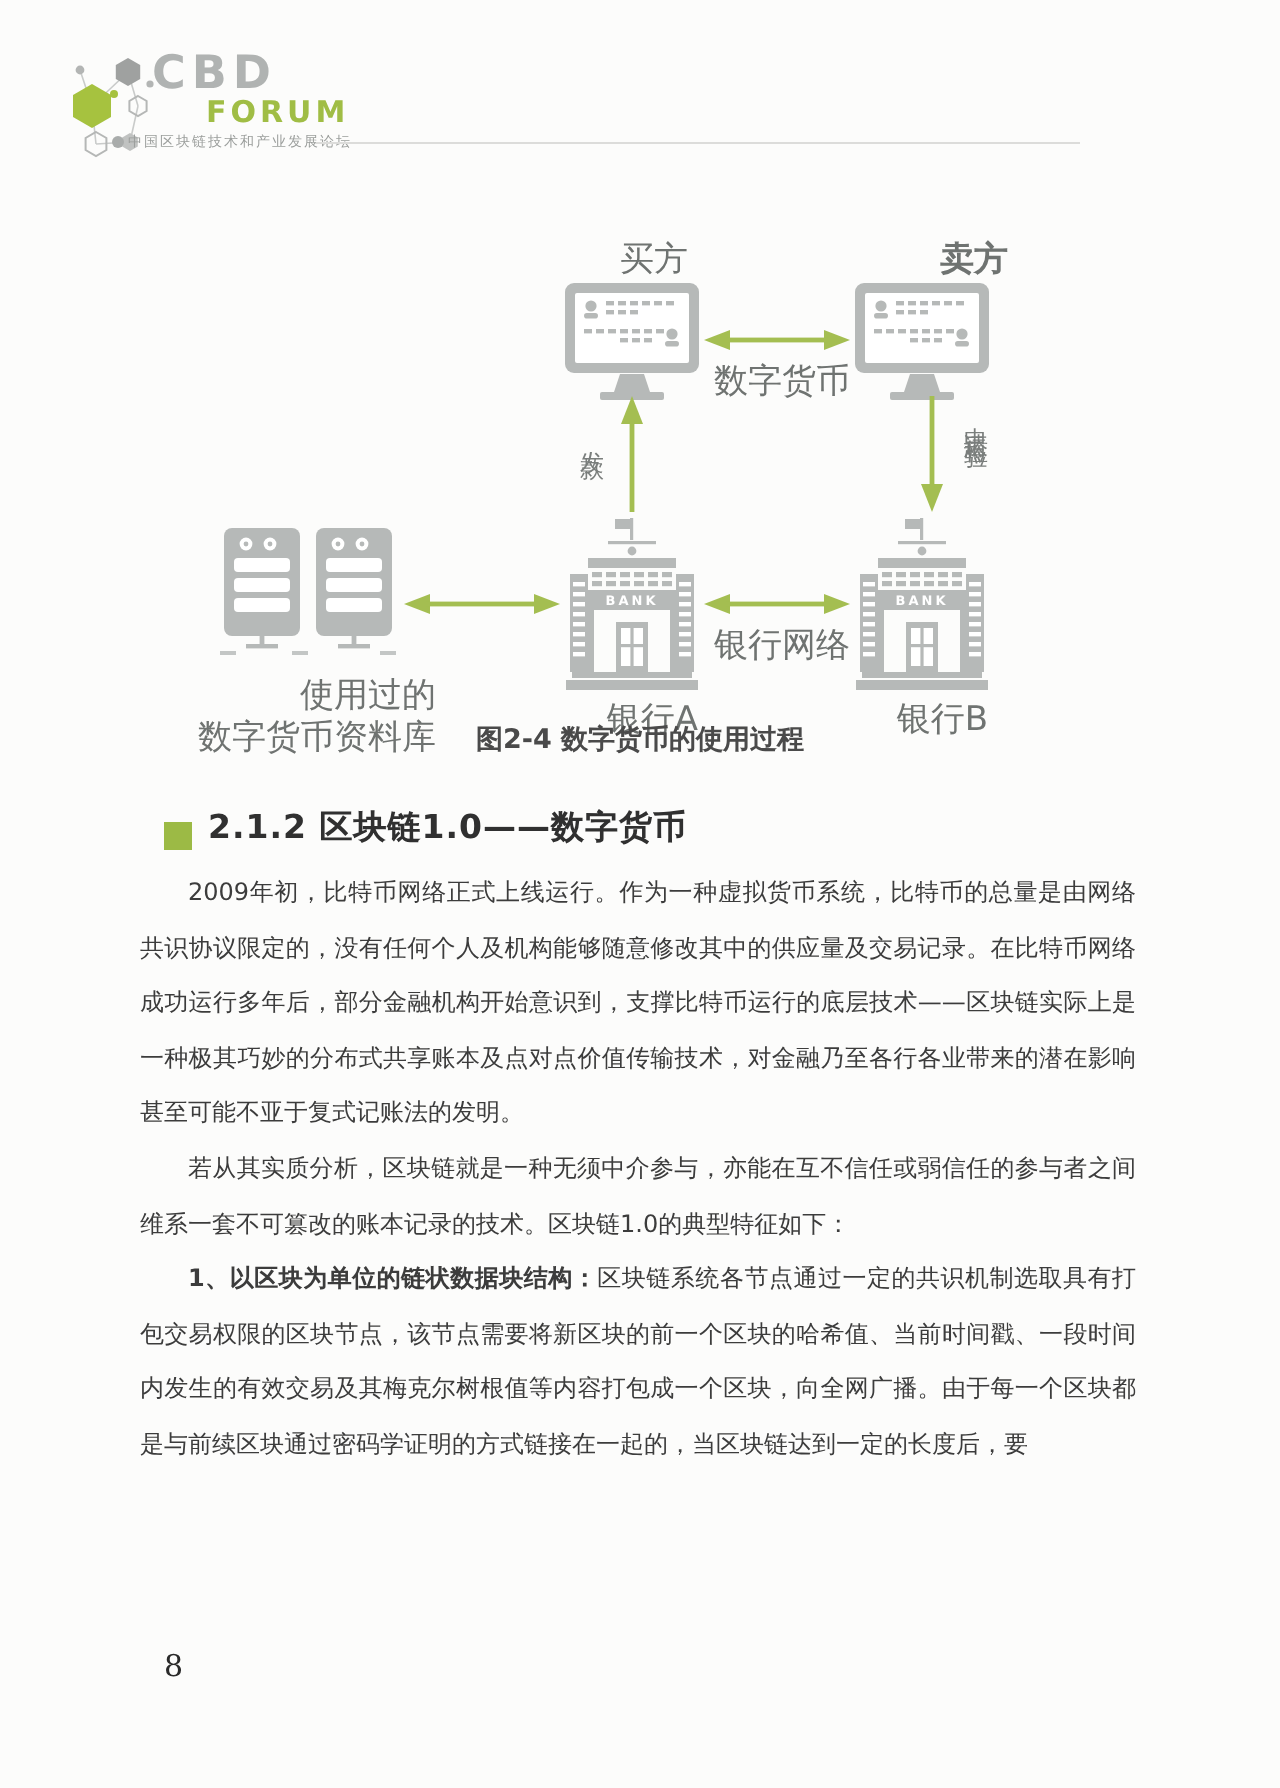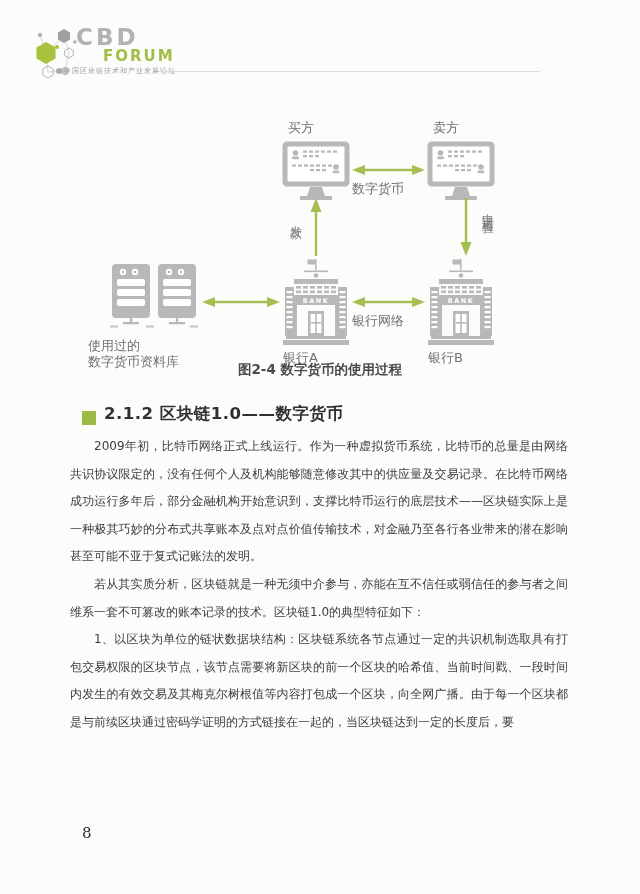--- a/index.html
+++ b/index.html
@@ -21,21 +21,21 @@
   }
   .logo-tagline {
     position:absolute; left:56px; top:66px; font-size:7px; color:#9b9e9c;
     letter-spacing:1px; display:flex; align-items:center; gap:2px;
   }
   .tag-dot { width:6px; height:6px; border-radius:50%; background:#a9acab; display:inline-block; }
   .header-rule { position:absolute; left:158px; top:71px; width:382px; height:1px; background:#dcdcda; }
 
   
   .diagram { position:absolute; left:0; top:112px; width:640px; height:284px; }
-  .dlabel { position:absolute; font-size:13px; color:#6f7371; text-align:left; line-height:1.25; }
+  .dlabel { position:absolute; font-size:17px; color:#6f7371; text-align:right; line-height:1.25; }
   .vlabel {
     position:absolute; writing-mode:vertical-rl; font-size:12px; color:#7a7e7c;
     letter-spacing:3px;
   }
   .caption {
     position:absolute; left:0; top:249px; width:640px; text-align:center;
     font-size:13.5px; font-weight:bold; color:#4a4a4a;
   }
   .icon { position:absolute; }
 
@@ -43,21 +43,21 @@
   .section-heading { position:absolute; left:82px; top:403px; display:flex; align-items:flex-end; }
   .heading-bullet { width:14px; height:14px; background:#9cba45; margin-right:8px; margin-top:2px; }
   .heading-text { font-size:16.5px; font-weight:bold; color:#303030; letter-spacing:0.5px; }
 
   
   .body-text {
     position:absolute; left:70px; top:433px; width:498px;
     font-size:12px; line-height:27.6px; color:#3c3c3c; text-align:justify;
   }
   .body-text p { margin:0; text-indent:2em; }
-  .lead-bold { font-weight:normal; }
+  .lead-bold { font-weight:bold; }
 
   
   .page-number {
     position:absolute; left:82px; top:824px; font-family:"DejaVu Serif","Liberation Serif",serif;
     font-size:15px; color:#2a2a2a;
   }
 </style>
 </head>
 <body>
 
@@ -83,21 +83,21 @@
   <div class="logo-forum">FORUM</div>
   <div class="logo-tagline">
     <span class="tag-dot"></span>
     <span>中国区块链技术和产业发展论坛</span>
   </div>
   <div class="header-rule"></div>
 
   <div class="diagram">
 
     <div class="dlabel" style="left:288px; top:8px; width:56px;">买方</div>
-    <div class="dlabel" style="left:433px; top:8px; width:56px;">卖方</div>
+    <div class="dlabel" style="left:448px; top:8px; width:56px;font-weight:bold;">卖方</div>
 
     <svg class="icon" style="left:281px; top:28px;" width="70" height="62" viewBox="0 0 70 62">
       <rect x="1.5" y="1.5" width="67" height="45" rx="4.5" fill="#b6b9b8"></rect>
       <rect x="6.5" y="6.5" width="57" height="35" rx="1" fill="#fff"></rect>
       <circle cx="14.5" cy="13" r="2.8" fill="#b6b9b8"></circle>
       <rect x="11" y="16.5" width="7" height="2.8" rx="1.4" fill="#b6b9b8"></rect>
       <g fill="#b6b9b8">
         <rect x="22" y="10.5" width="4" height="2.2"></rect>
           <rect x="28" y="10.5" width="4" height="2.2"></rect>
           <rect x="34" y="10.5" width="4" height="2.2"></rect>

